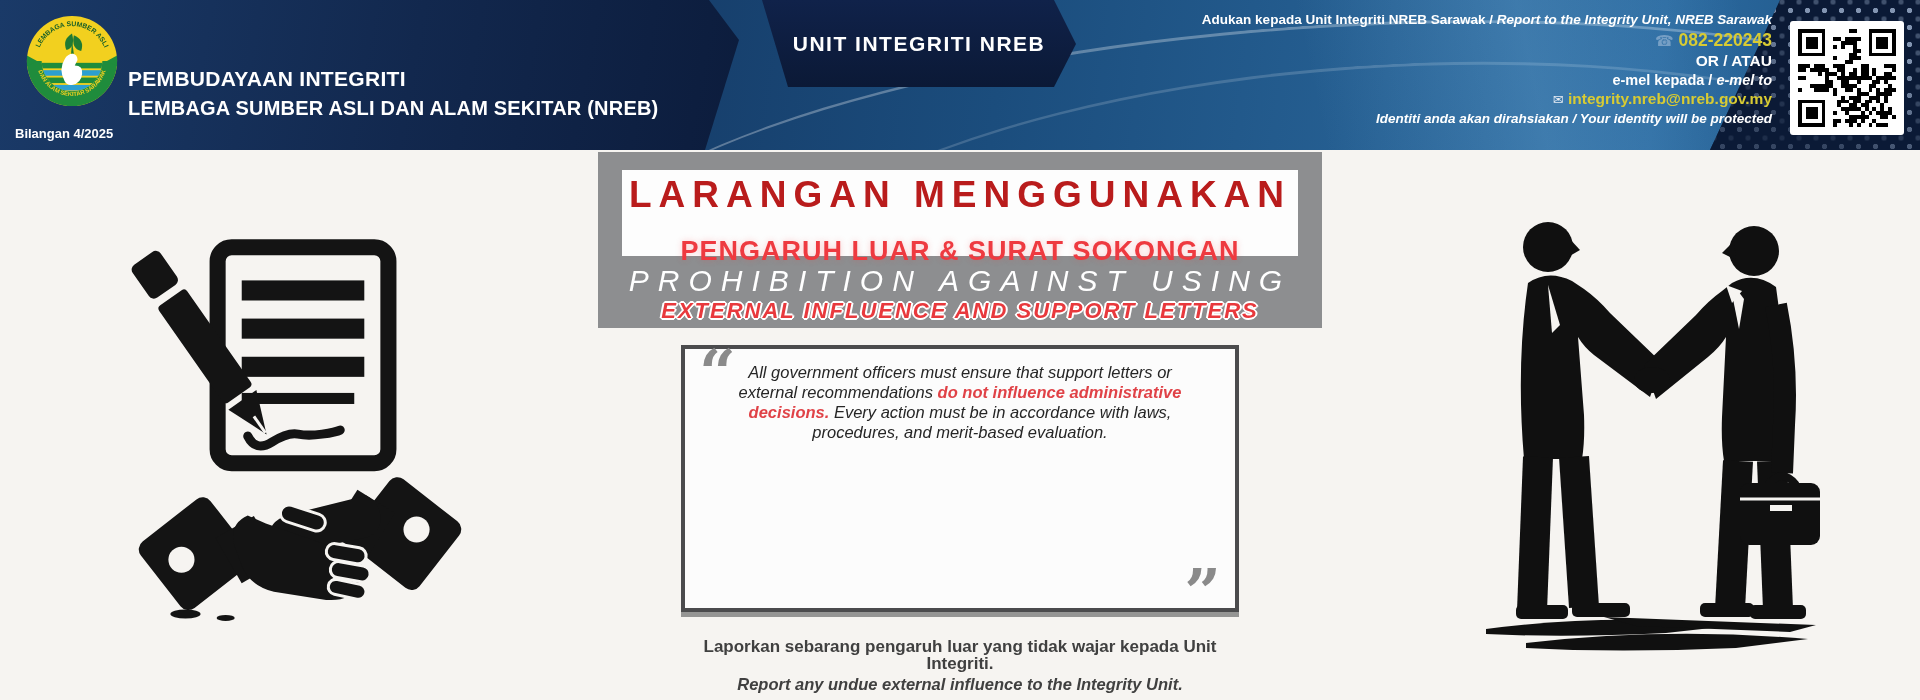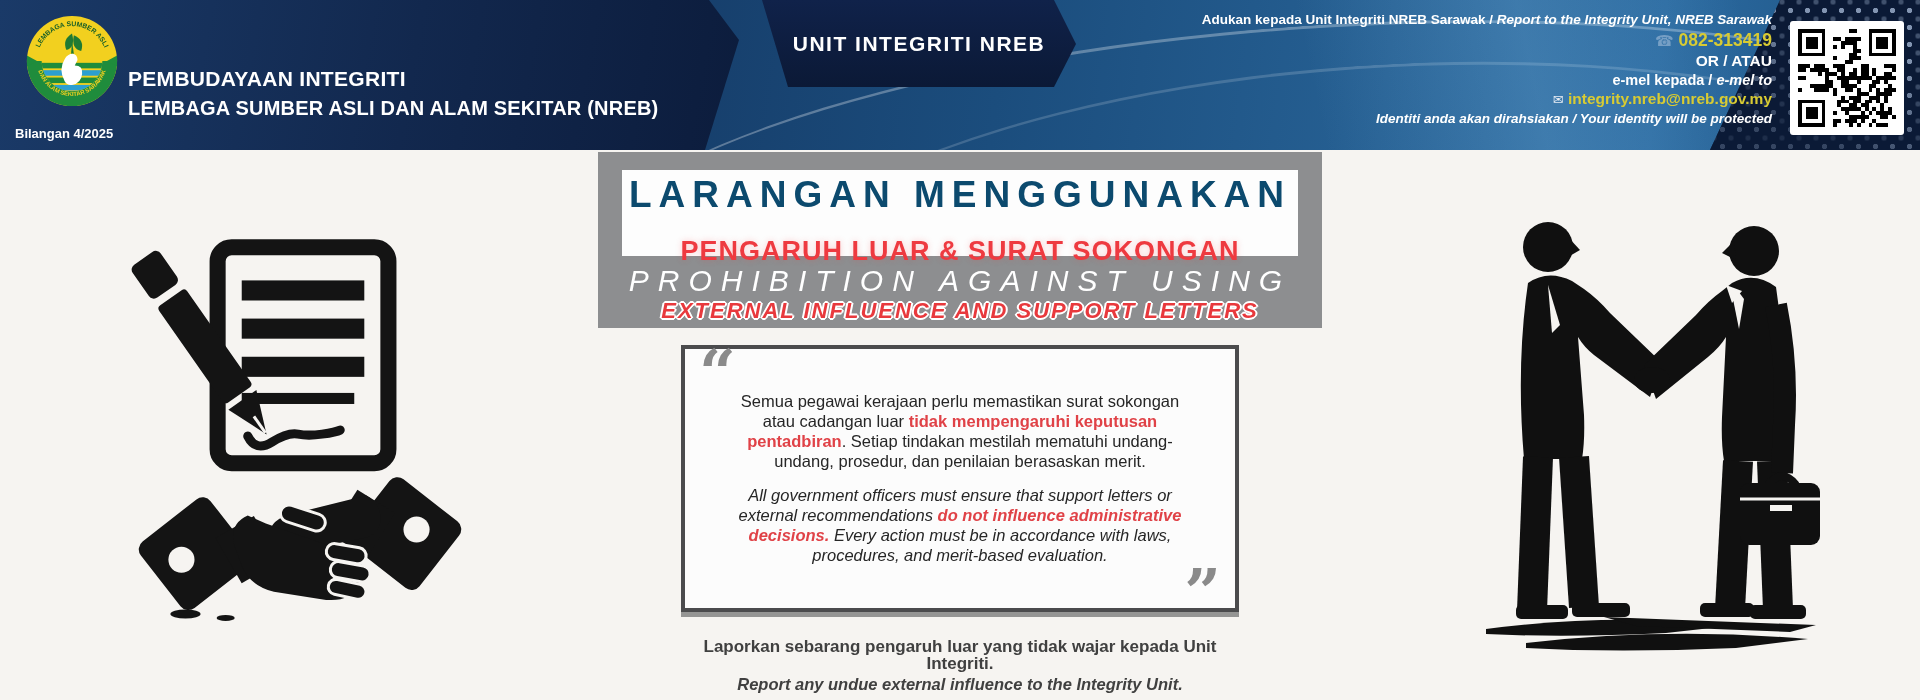--- a/index.html
+++ b/index.html
@@ -47,21 +47,21 @@
   .cemail .env-ico{color:#e8edf5;font-size:13px;font-weight:normal;}
   .cident{font-size:13.5px;font-style:italic;margin-top:5px;}
 
   .qr{position:absolute;top:21px;right:16px;width:114px;height:114px;background:#fff;border-radius:3px;
       display:flex;align-items:center;justify-content:center;}
   .qr svg{width:98px;height:98px;shape-rendering:crispEdges;}
 
   
   .title-block{position:absolute;left:598px;top:152px;width:724px;height:176px;background:#8d8e90;text-align:center;}
   .white-box{position:absolute;left:24px;top:18px;right:24px;height:86px;background:#fdfdfd;}
-  .t1{margin-top:6px;font-size:37px;font-weight:bold;letter-spacing:7px;color:#0c4a6e;line-height:1.05;}
+  .t1{margin-top:6px;font-size:37px;font-weight:bold;letter-spacing:7px;color:#b91c1c;line-height:1.05;}
   .t2{font-size:27px;font-weight:bold;letter-spacing:1px;color:#ee3a40;line-height:1.1;
       text-shadow:0 0 6px rgba(238,58,64,.25);margin-top:22px;}
   .t3{position:absolute;left:0;right:0;top:112px;font-size:30px;font-weight:normal;font-style:italic;
       letter-spacing:9px;color:#ffffff;}
   .t4{position:absolute;left:0;right:0;top:146px;font-size:22px;font-weight:bold;font-style:italic;
       letter-spacing:2px;color:#e8393d;
       text-shadow:-2px 0 0 #fff,2px 0 0 #fff,0 -2px 0 #fff,0 2px 0 #fff,-1px -1px 0 #fff,1px 1px 0 #fff,-1px 1px 0 #fff,1px -1px 0 #fff;}
 
   
   .quote-box{position:absolute;left:681px;top:345px;width:558px;height:267px;box-sizing:border-box;
@@ -138,21 +138,21 @@
     </div>
 
     <div class="bilangan">Bilangan 4/2025</div>
 
     <div class="unit-band">
       <span>UNIT INTEGRITI NREB</span>
     </div>
 
     <div class="contact">
       <div class="c1"><span>Adukan kepada Unit Integriti NREB Sarawak</span><span> / </span><em>Report to the Integrity Unit, NREB Sarawak</em></div>
-      <div class="cphone"><span class="ph-ico">☎</span> <span>082-313419</span></div>
+      <div class="cphone"><span class="ph-ico">☎</span> <span>082-220243</span></div>
       <div class="cor">OR / ATAU</div>
       <div class="clabel"><span>e-mel kepada</span><span> / </span><em>e-mel to</em></div>
       <div class="cemail"><span class="env-ico">✉</span> <span>integrity.nreb@nreb.gov.my</span></div>
       <div class="cident"><span>Identiti anda akan dirahsiakan</span><span> / </span><span>Your identity will be protected</span></div>
     </div>
 
     <div class="qr">
       <svg viewBox="0 0 25 25" aria-hidden="true">
         <rect x="0" y="0" width="25" height="25" fill="#ffffff"></rect>
         <g fill="#000000">
@@ -406,21 +406,20 @@
     <div class="white-box">
       <div class="t1">LARANGAN MENGGUNAKAN</div>
       <div class="t2">PENGARUH LUAR &amp; SURAT SOKONGAN</div>
     </div>
     <div class="t3">PROHIBITION AGAINST USING</div>
     <div class="t4">EXTERNAL INFLUENCE AND SUPPORT LETTERS</div>
   </section>
 
   <section class="quote-box">
     <span class="oq">“</span>
-    <p class="ms"><span>Semua pegawai kerajaan perlu memastikan surat sokongan atau cadangan luar </span><span class="red">tidak mempengaruhi keputusan pentadbiran</span><span>. Setiap tindakan mestilah mematuhi undang-undang, prosedur, dan penilaian berasaskan merit.</span></p>
     <p class="en"><span>All government officers must ensure that support letters or external recommendations </span><span class="red">do not influence administrative decisions.</span><span>  Every action must be in accordance with laws, procedures, and merit-based evaluation.</span></p>
     <span class="cq">”</span>
   </section>
 
   <div class="footnote">
     <div class="f-ms">Laporkan sebarang pengaruh luar yang tidak wajar kepada Unit Integriti.</div>
     <div class="f-en">Report any undue external influence to the Integrity Unit.</div>
   </div>
 
   <svg class="art-right" viewBox="0 0 334 448" aria-hidden="true">

